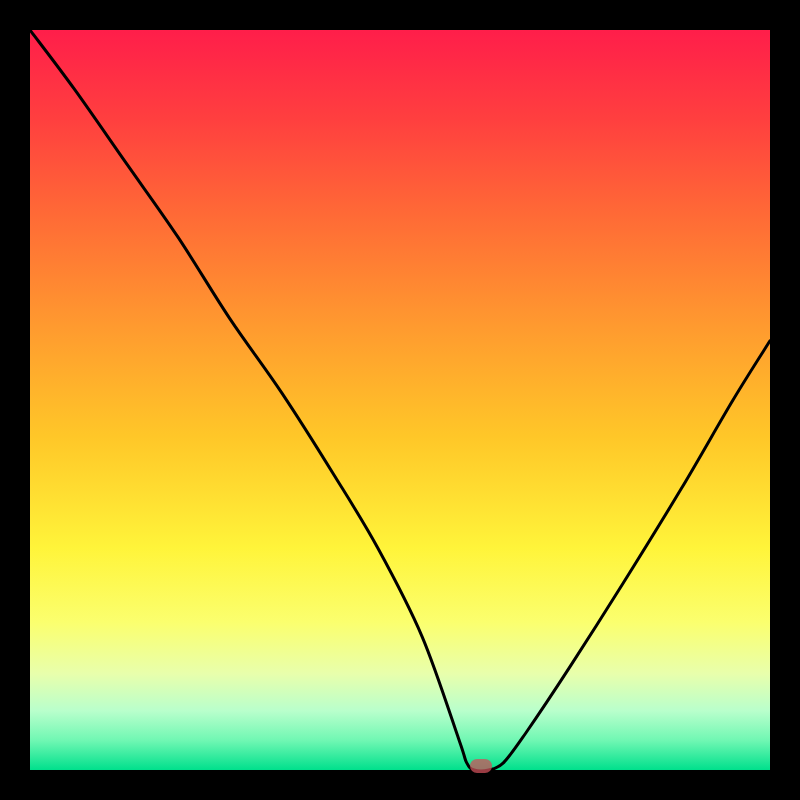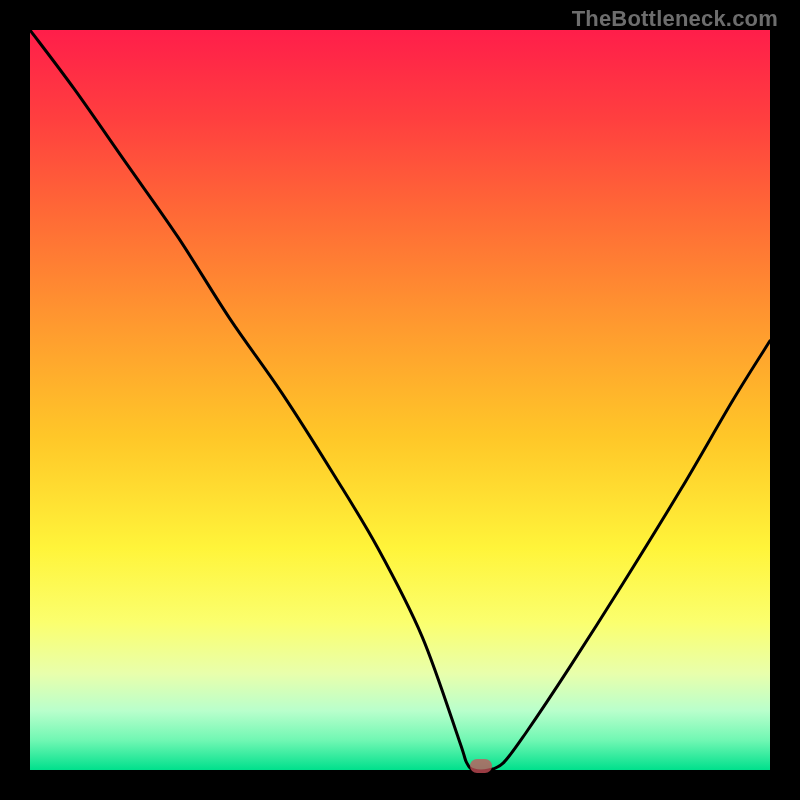--- a/index.html
+++ b/index.html
@@ -58,20 +58,19 @@
     height: 14px;
     border-radius: 7px;
     background: rgba(205, 80, 90, 0.75);
     transform: translate(-50%, -50%);
   }
 </style>
 </head>
 <body>
 
 <div class="frame">
-  <div class="watermark">TheBottleneck.com</div>
   <div class="plot-area">
     <svg class="curve-svg" viewBox="0 0 740 740" preserveAspectRatio="none">
       <path id="curve" class="curve-path" d="M 0.0 0.0 C 7.4 9.9, 28.4 37.0, 44.4 59.2 C 60.4 81.4, 78.9 108.5, 96.2 133.2 C 113.5 157.9, 130.7 181.3, 148.0 207.2 C 165.3 233.1, 182.5 262.7, 199.8 288.6 C 217.1 314.5, 234.3 336.7, 251.6 362.6 C 268.9 388.5, 287.4 418.1, 303.4 444.0 C 319.4 469.9, 333.0 490.9, 347.8 518.0 C 362.6 545.1, 378.6 574.7, 392.2 606.8 C 405.8 638.9, 421.8 689.4, 429.2 710.4 C 436.6 731.4, 434.1 727.7, 436.6 732.6 C 439.1 737.5, 440.3 738.8, 444.0 740.0 C 447.7 741.2, 453.9 741.2, 458.8 740.0 C 463.7 738.8, 467.4 738.8, 473.6 732.6 C 479.8 726.4, 484.7 719.0, 495.8 703.0 C 506.9 687.0, 524.2 661.1, 540.2 636.4 C 556.2 611.7, 573.5 584.6, 592.0 555.0 C 610.5 525.4, 632.7 489.6, 651.2 458.8 C 669.7 428.0, 688.2 394.7, 703.0 370.0 C 717.8 345.3, 733.8 320.7, 740.0 310.8"></path>
     </svg>
     <div id="marker" class="marker" style="left: 451.4px; top: 736.3px;"></div>
   </div>
 </div>
 
 </body></html>

